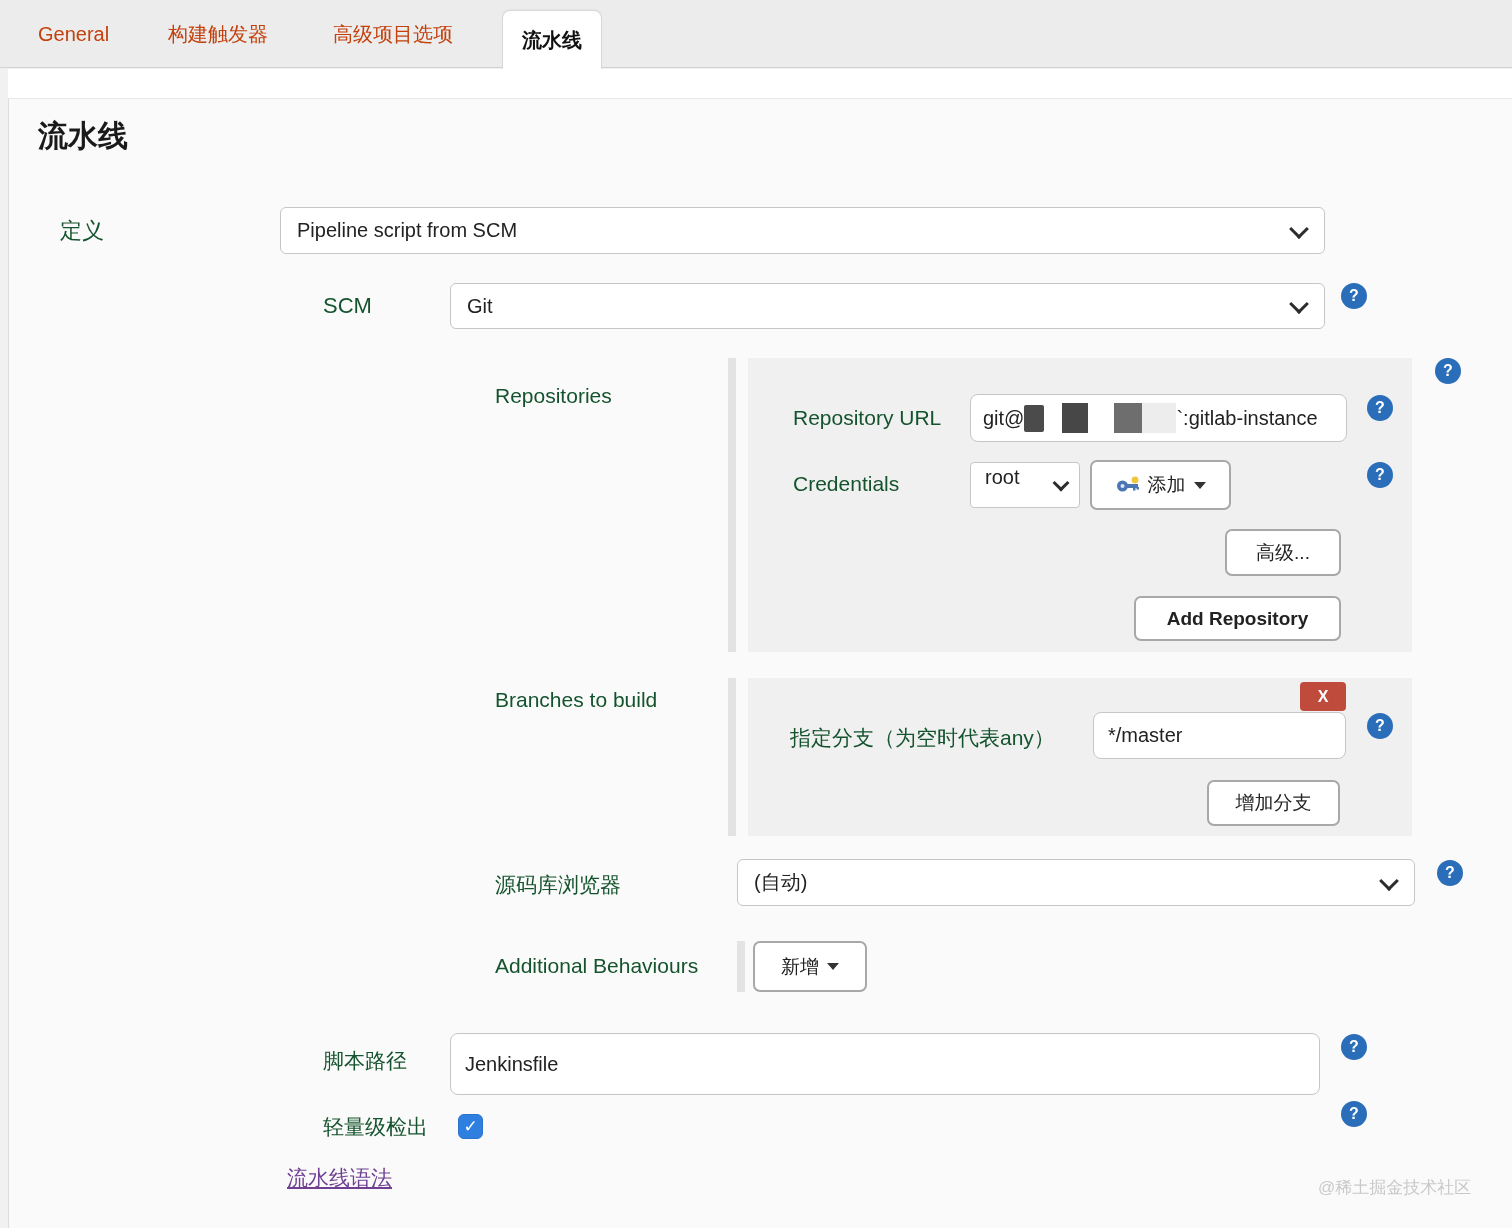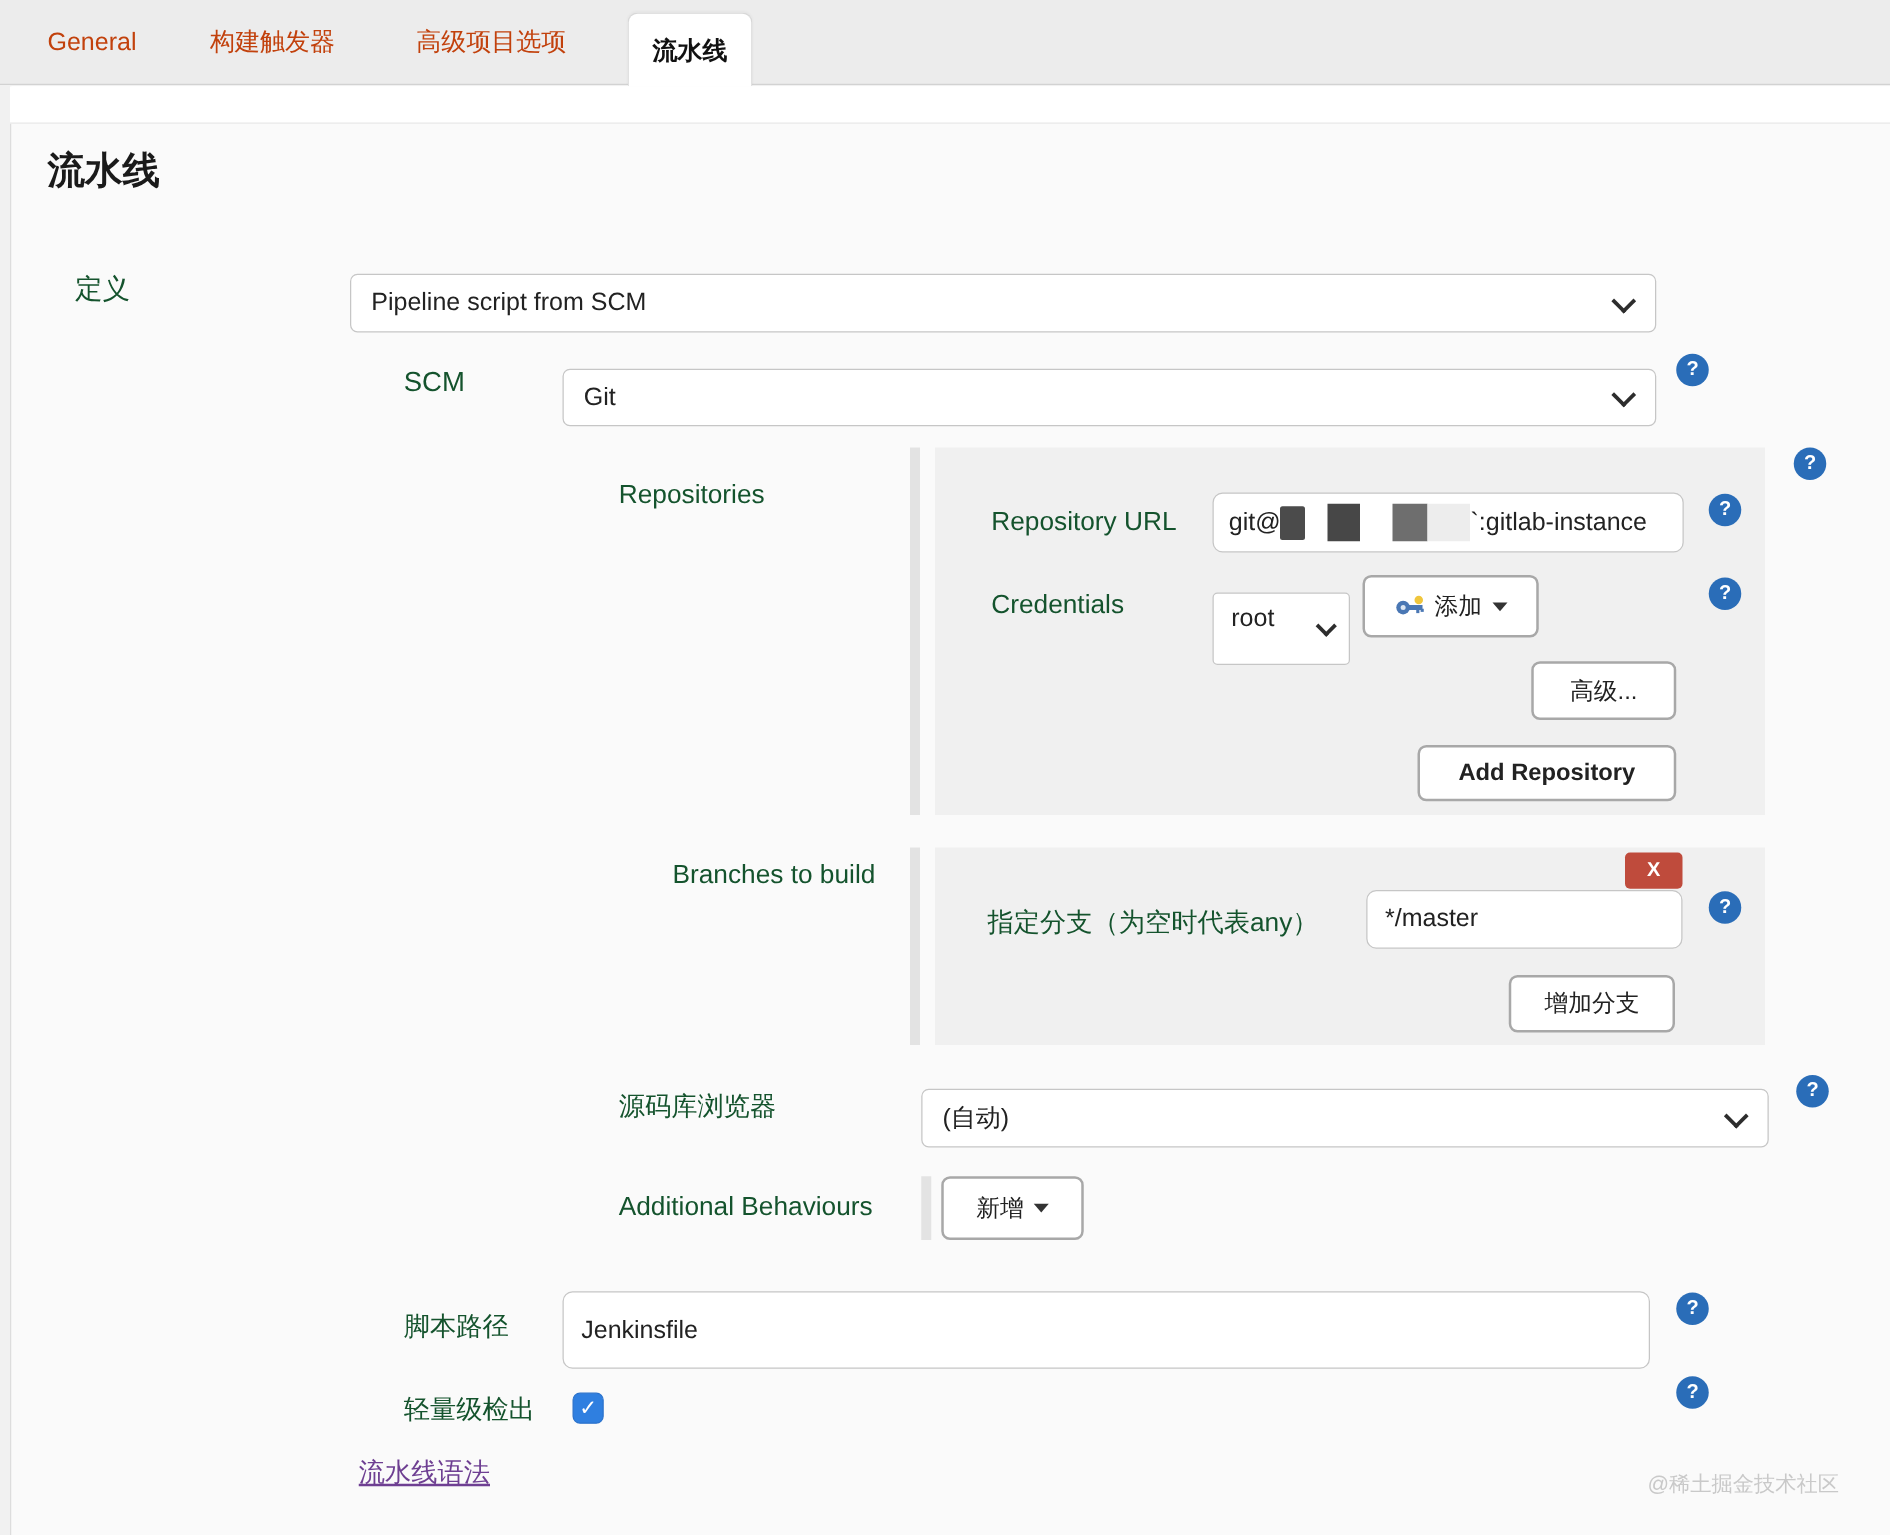--- a/index.html
+++ b/index.html
@@ -24,21 +24,21 @@
   }
   
   .content{left:8px;top:69px;width:1504px;height:1159px;background:#fafafa;border-left:1px solid #dddddd;}
   .content-topstrip{left:8px;top:69px;width:1504px;height:30px;background:#ffffff;border-bottom:1px solid #e7e7e7;}
   .heading{left:38px;top:116px;font-size:30px;font-weight:bold;color:#1a1a1a;}
   .lbl{font-size:21px;color:#14532d;white-space:nowrap;}
   
   .select{
     background:#fff;border:1px solid #c6c6c6;border-radius:6px;
     display:flex;align-items:center;padding:0 44px 0 16px;
-    font-size:20px;color:#222;cursor:pointer;overflow:hidden;white-space:nowrap;margin-top:12px;
+    font-size:20px;color:#222;cursor:pointer;overflow:hidden;white-space:nowrap;
   }
   .chev{position:absolute;right:18px;top:50%;margin-top:-9px;width:11px;height:11px;
     border-right:3px solid #2d2d2d;border-bottom:3px solid #2d2d2d;transform:rotate(45deg);}
   .chev-sm{right:12px;width:9px;height:9px;margin-top:-8px;border-width:3px;}
   .input{
     background:#fff;border:1px solid #c6c6c6;border-radius:8px;
     font-size:20px;color:#222;padding:0 14px;outline:none;
     font-family:"Liberation Sans","DejaVu Sans",sans-serif;
   }
   .fakeinput{
@@ -118,21 +118,21 @@
   <span class="redact" style="width:18px;"></span>
   <span class="redact" style="width:26px;height:30px;background:#474747;"></span>
   <span class="redact" style="width:26px;"></span>
   <span class="redact" style="width:28px;height:30px;background:#6e6e6e;"></span>
   <span class="redact" style="width:34px;height:30px;background:#ededed;"></span>
   <span>`:gitlab-instance</span>
 </div>
 <div class="abs help" style="left:1367px;top:395px;">?</div>
 
 <div class="abs lbl" style="left:793px;top:472px;">Credentials</div>
-<div class="abs select" style="left:970px;top:462px;width:110px;height:58px;border-radius:4px;padding:0 34px 16px 14px;align-items:center;">
+<div class="abs select" style="left:970px;top:462px;width:110px;height:46px;border-radius:4px;padding:0 34px 16px 14px;align-items:center;">
   <span>root</span>
   <span class="chev chev-sm"></span>
 </div>
 <div class="abs btn" style="left:1090px;top:460px;width:141px;height:50px;">
   <span style="display:flex;">
     <svg width="24" height="18" viewBox="0 0 24 18">
       <circle cx="19" cy="4" r="3.4" fill="#f0c63c"></circle>
       <circle cx="6.5" cy="10" r="5.5" fill="#4a77b4"></circle>
       <circle cx="6.5" cy="10" r="2" fill="#dce6f2"></circle>
       <rect x="11" y="8" width="11" height="4" fill="#4a77b4"></rect>
@@ -141,21 +141,21 @@
     </svg>
   </span>
   <span>添加</span>
   <span class="caret"></span>
 </div>
 <div class="abs help" style="left:1367px;top:462px;">?</div>
 
 <div class="abs btn" style="left:1225px;top:529px;width:116px;height:47px;">高级...</div>
 <div class="abs btn btn-bold" style="left:1134px;top:596px;width:207px;height:45px;">Add Repository</div>
 
-<div class="abs lbl" style="left:495px;top:688px;margin-left:43px;">Branches to build</div>
+<div class="abs lbl" style="left:495px;top:688px;">Branches to build</div>
 <div class="abs handle" style="left:728px;top:678px;width:8px;height:158px;"></div>
 <div class="abs panel" style="left:748px;top:678px;width:664px;height:158px;"></div>
 <div class="abs xbtn" style="left:1300px;top:682px;width:46px;height:29px;">X</div>
 <div class="abs lbl" style="left:790px;top:724px;">指定分支（为空时代表any）</div>
 <input class="abs input" style="left: 1093px; top: 712px; width: 253px; height: 47px;" value="*/master">
 <div class="abs help" style="left:1367px;top:713px;">?</div>
 <div class="abs btn" style="left:1207px;top:780px;width:133px;height:46px;">增加分支</div>
 
 <div class="abs lbl" style="left:495px;top:871px;">源码库浏览器</div>
 <div class="abs select" style="left:737px;top:859px;width:678px;height:47px;">

